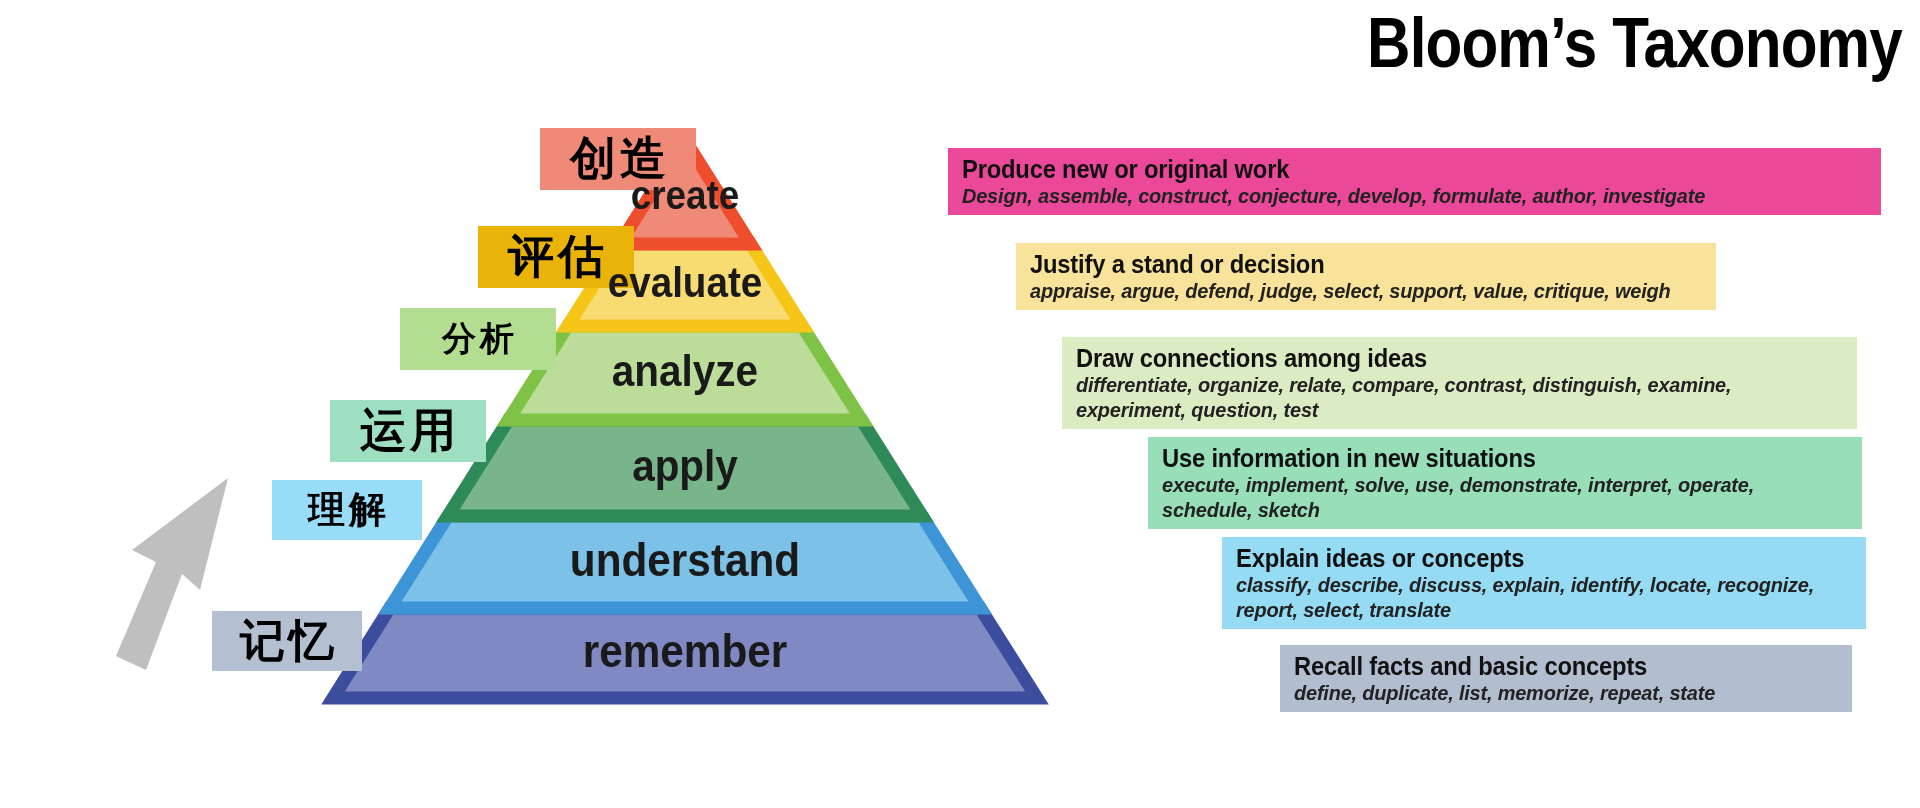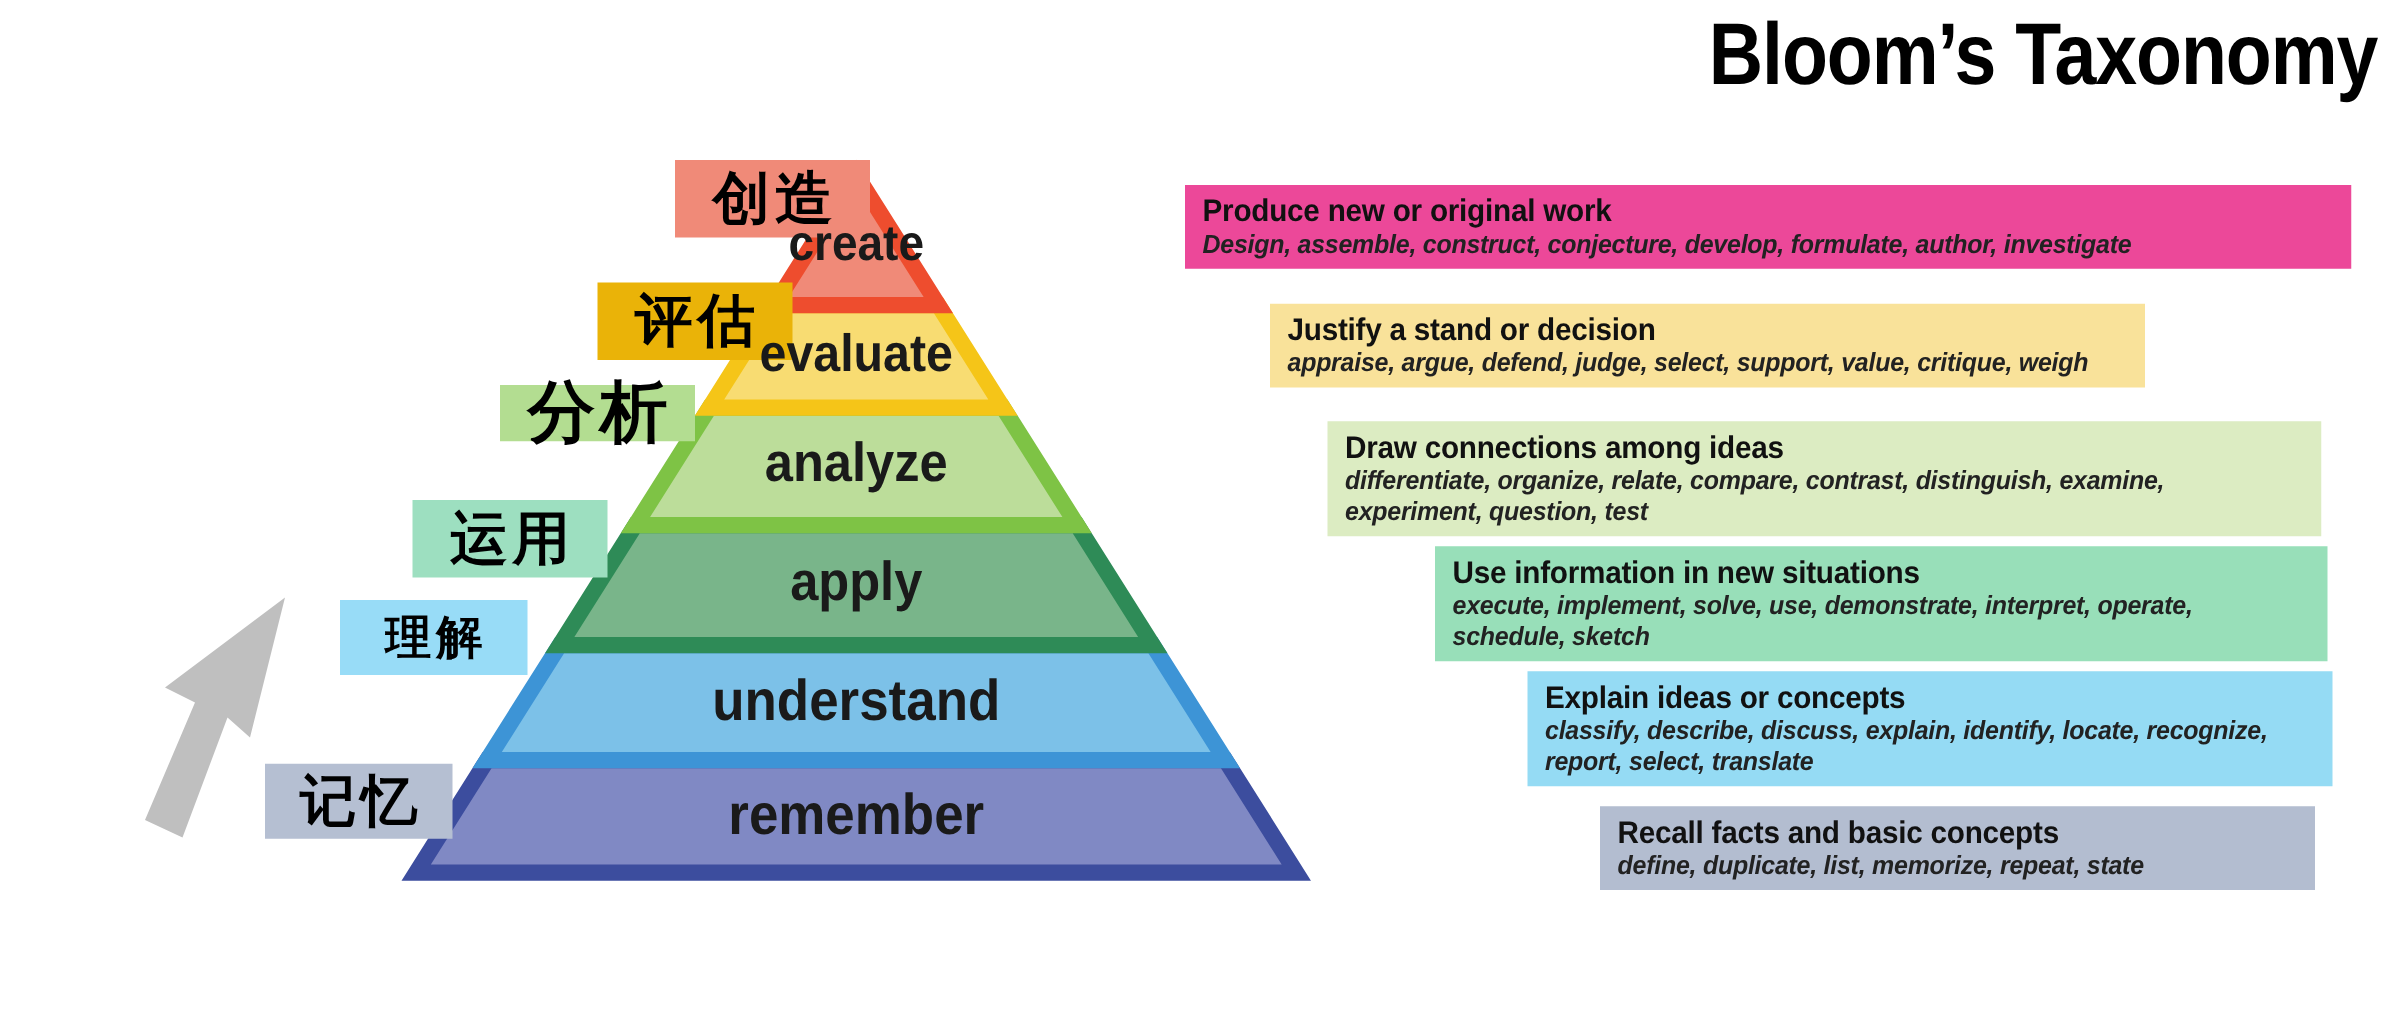--- a/index.html
+++ b/index.html
@@ -170,21 +170,21 @@
   <div class="p-head">Explain ideas or concepts</div>
   <div class="p-verbs">classify, describe, discuss, explain, identify, locate, recognize, report, select, translate</div>
 </div>
 <div class="panel" id="panel-remember" style="left: 1280px; top: 645px; width: 572px; background: rgb(179, 189, 208);">
   <div class="p-head">Recall facts and basic concepts</div>
   <div class="p-verbs">define, duplicate, list, memorize, repeat, state</div>
 </div>
 
 <div class="chip" id="chip-create" style="left: 540px; top: 128px; width: 156px; height: 62px; font-size: 46px; background: rgb(240, 138, 120);">创造</div>
 <div class="chip" id="chip-evaluate" style="left: 478px; top: 215px; width: 156px; height: 62px; font-size: 46px; background: #eab308; margin-top: 11px;">评估</div>
-<div class="chip" id="chip-analyze" style="left: 400px; top: 308px; width: 156px; height: 45px; font-size: 54px; background: rgb(179, 221, 145);">分析</div>
+<div class="chip" id="chip-analyze" style="left: 400px; top: 308px; width: 156px; height: 62px; font-size: 34px; background: rgb(179, 221, 145);">分析</div>
 <div class="chip" id="chip-apply" style="left: 330px; top: 400px; width: 156px; height: 62px; font-size: 46px; background: rgb(157, 223, 192);">运用</div>
 <div class="chip" id="chip-understand" style="left: 272px; top: 480px; width: 150px; height: 60px; font-size: 37px; background: rgb(152, 220, 247);">理解</div>
 <div class="chip" id="chip-remember" style="left: 212px; top: 572px; width: 150px; height: 60px; font-size: 45px; background: rgb(181, 191, 210); margin-top: 39px;">记忆</div>
 
 <div id="arrow">
   <svg viewBox="0 0 220 290">
     <polygon id="arrow-poly" points="168,8 140,120 122,104 86,200 56,186 96,92 72,80" fill="#bfbfbf"></polygon>
   </svg>
 </div>
 

